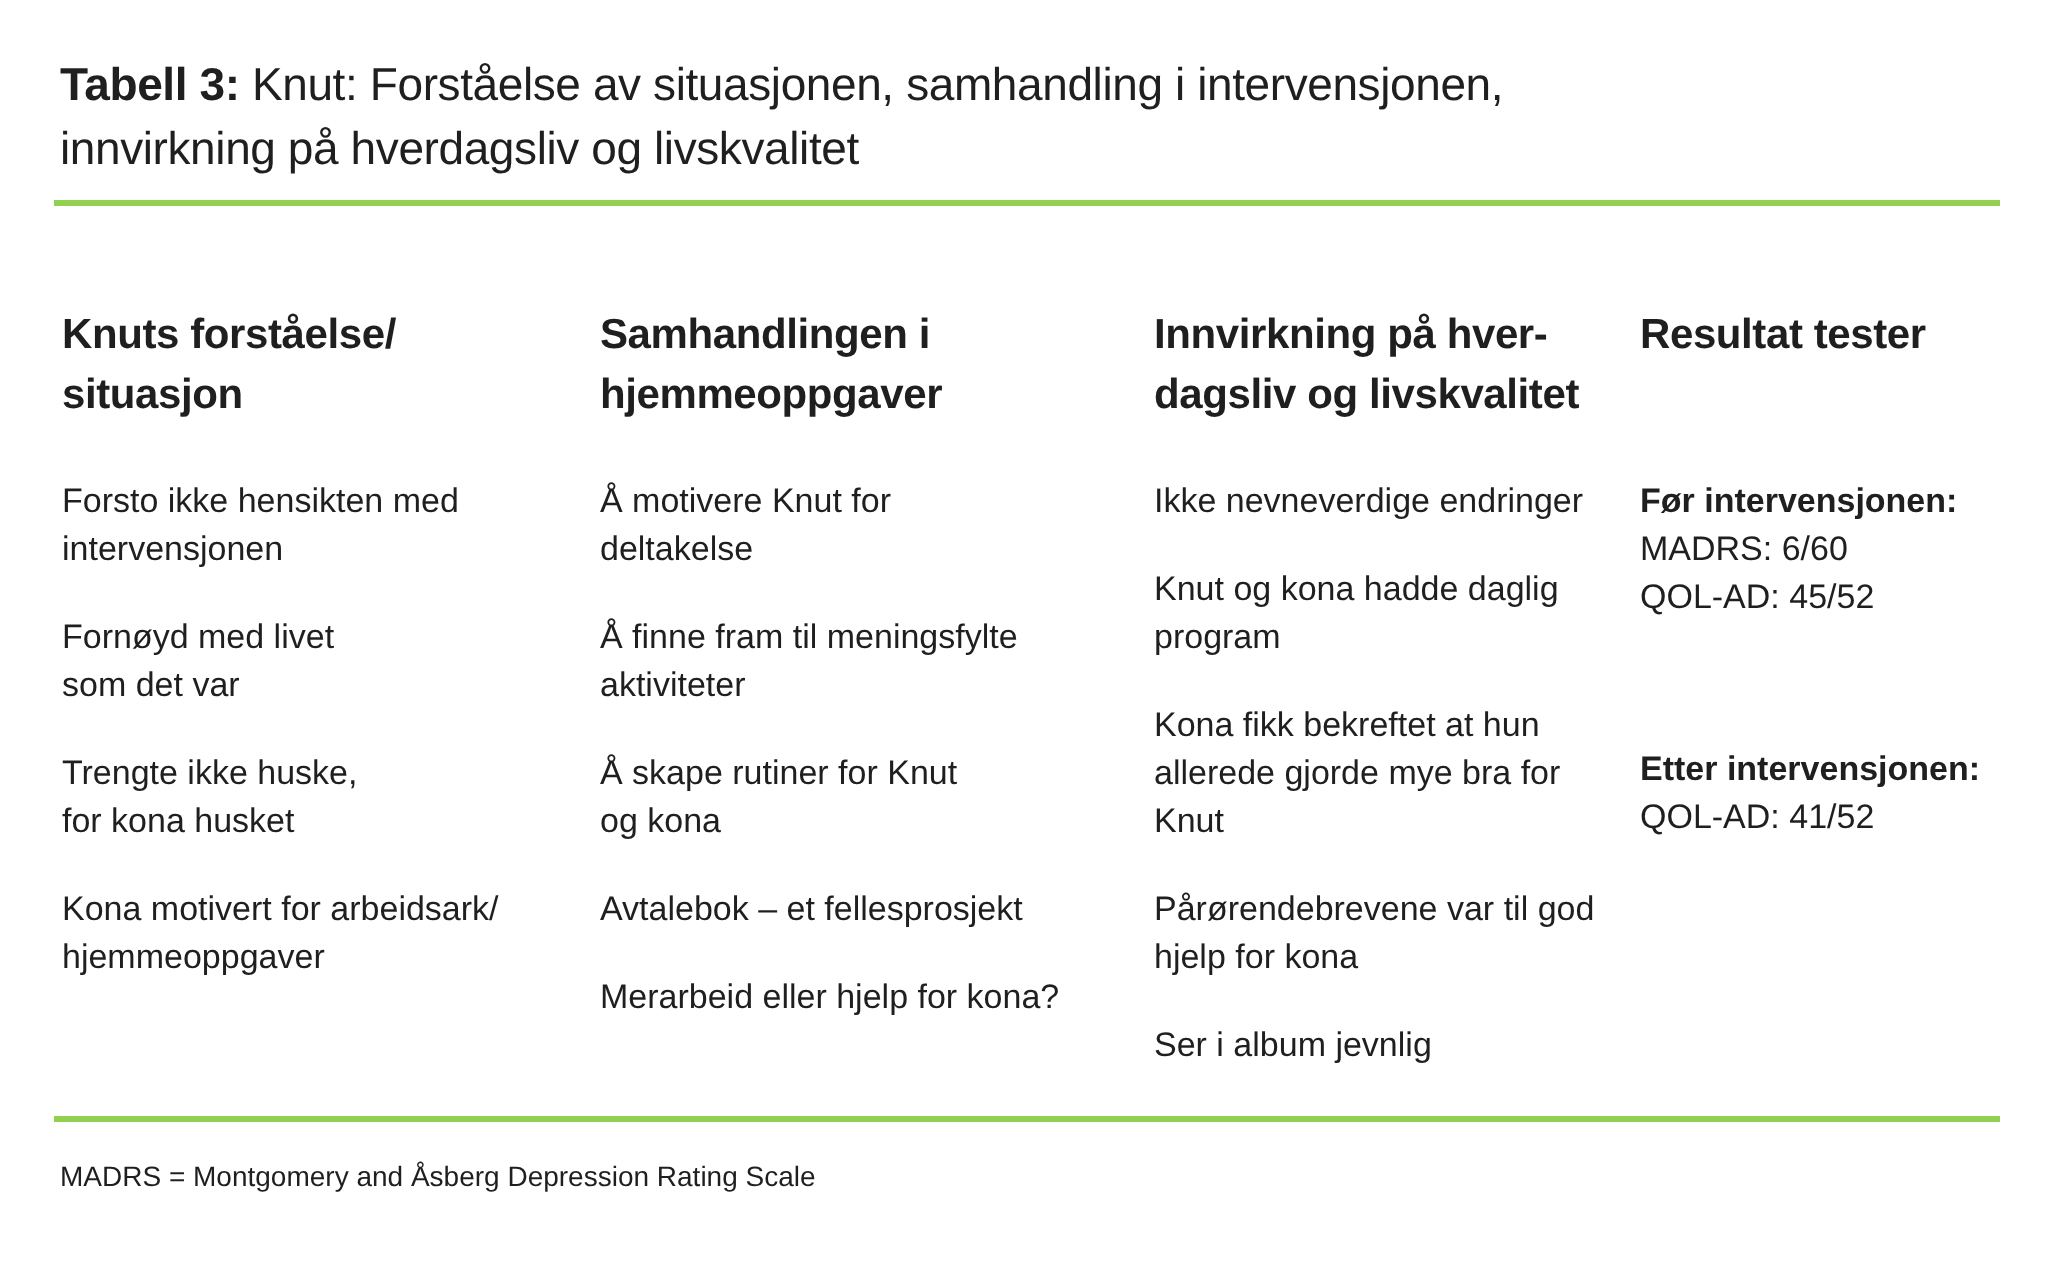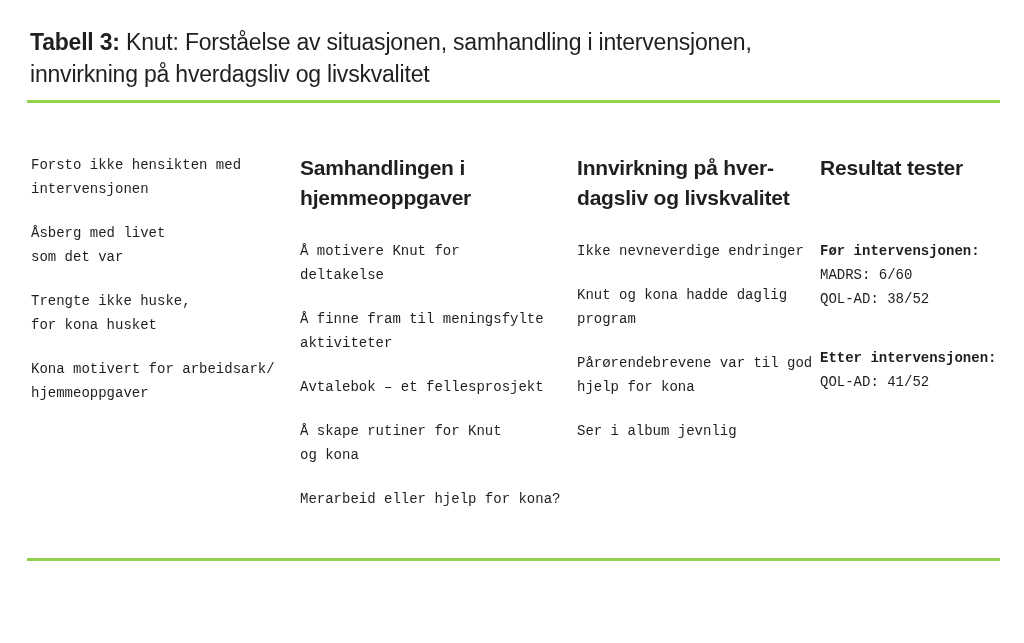--- a/index.html
+++ b/index.html
@@ -44,98 +44,103 @@
   .col-header {
     font-size: 21px;
     font-weight: bold;
     line-height: 30px;
     height: 60px;
     margin-bottom: 26px;
     white-space: pre-line;
     letter-spacing: -0.2px;
   }
   .para {
-    font-size: 14px;
+    font-size: 17px;
     line-height: 24px;
     margin: 0 0 20px 0;
     white-space: pre-line;
-    font-family: Liberation Mono, monospace;
   }
   .result-block .para {
     margin: 0;
     white-space: nowrap;
   }
-  .result-block-after { margin-top: 35px; }
+  .result-block-after { margin-top: 62px; }
   .footnotes { margin: 16px 24px 0 30px; }
   .footnotes p {
     margin: 0;
     font-size: 14px;
     line-height: 23px;
   }
 </style>
 </head>
 <body>
 
 <div class="page">
 
   <h1 class="title"><span class="bold">Tabell 3:</span><span> Knut: Forståelse av situasjonen, samhandling i intervensjonen,
 innvirkning på hverdagsliv og livskvalitet</span></h1>
 
   <div class="rule rule-top"></div>
 
   <div class="table-grid">
 
     <div class="col">
+      <div class="col-header">Knuts forståelse/
+situasjon</div>
       <p class="para">Forsto ikke hensikten med
 intervensjonen</p>
-      <p class="para">Åsberg med livet
+      <p class="para">Fornøyd med livet
 som det var</p>
       <p class="para">Trengte ikke huske,
 for kona husket</p>
       <p class="para">Kona motivert for arbeidsark/
 hjemmeoppgaver</p>
     </div>
 
     <div class="col">
       <div class="col-header">Samhandlingen i
 hjemmeoppgaver</div>
       <p class="para">Å motivere Knut for
 deltakelse</p>
       <p class="para">Å finne fram til meningsfylte
 aktiviteter</p>
-      <p class="para">Avtalebok – et fellesprosjekt</p>
       <p class="para">Å skape rutiner for Knut
 og kona</p>
+      <p class="para">Avtalebok – et fellesprosjekt</p>
       <p class="para">Merarbeid eller hjelp for kona?</p>
     </div>
 
     <div class="col">
       <div class="col-header">Innvirkning på hver-
 dagsliv og livskvalitet</div>
       <p class="para">Ikke nevneverdige endringer</p>
       <p class="para">Knut og kona hadde daglig
 program</p>
+      <p class="para">Kona fikk bekreftet at hun
+allerede gjorde mye bra for
+Knut</p>
       <p class="para">Pårørendebrevene var til god
 hjelp for kona</p>
       <p class="para">Ser i album jevnlig</p>
     </div>
 
     <div class="col">
       <div class="col-header">Resultat tester</div>
       <div class="result-block result-block-before">
         <p class="para bold">Før intervensjonen:</p>
         <p class="para">MADRS: 6/60</p>
-        <p class="para">QOL-AD: 38/52</p>
+        <p class="para">QOL-AD: 45/52</p>
       </div>
       <div class="result-block result-block-after">
         <p class="para bold">Etter intervensjonen:</p>
         <p class="para">QOL-AD: 41/52</p>
       </div>
     </div>
 
   </div>
 
   <div class="rule"></div>
 
   <div class="footnotes">
+    <p>MADRS = Montgomery and Åsberg Depression Rating Scale</p>
   </div>
 
 </div>
 
 </body></html>

